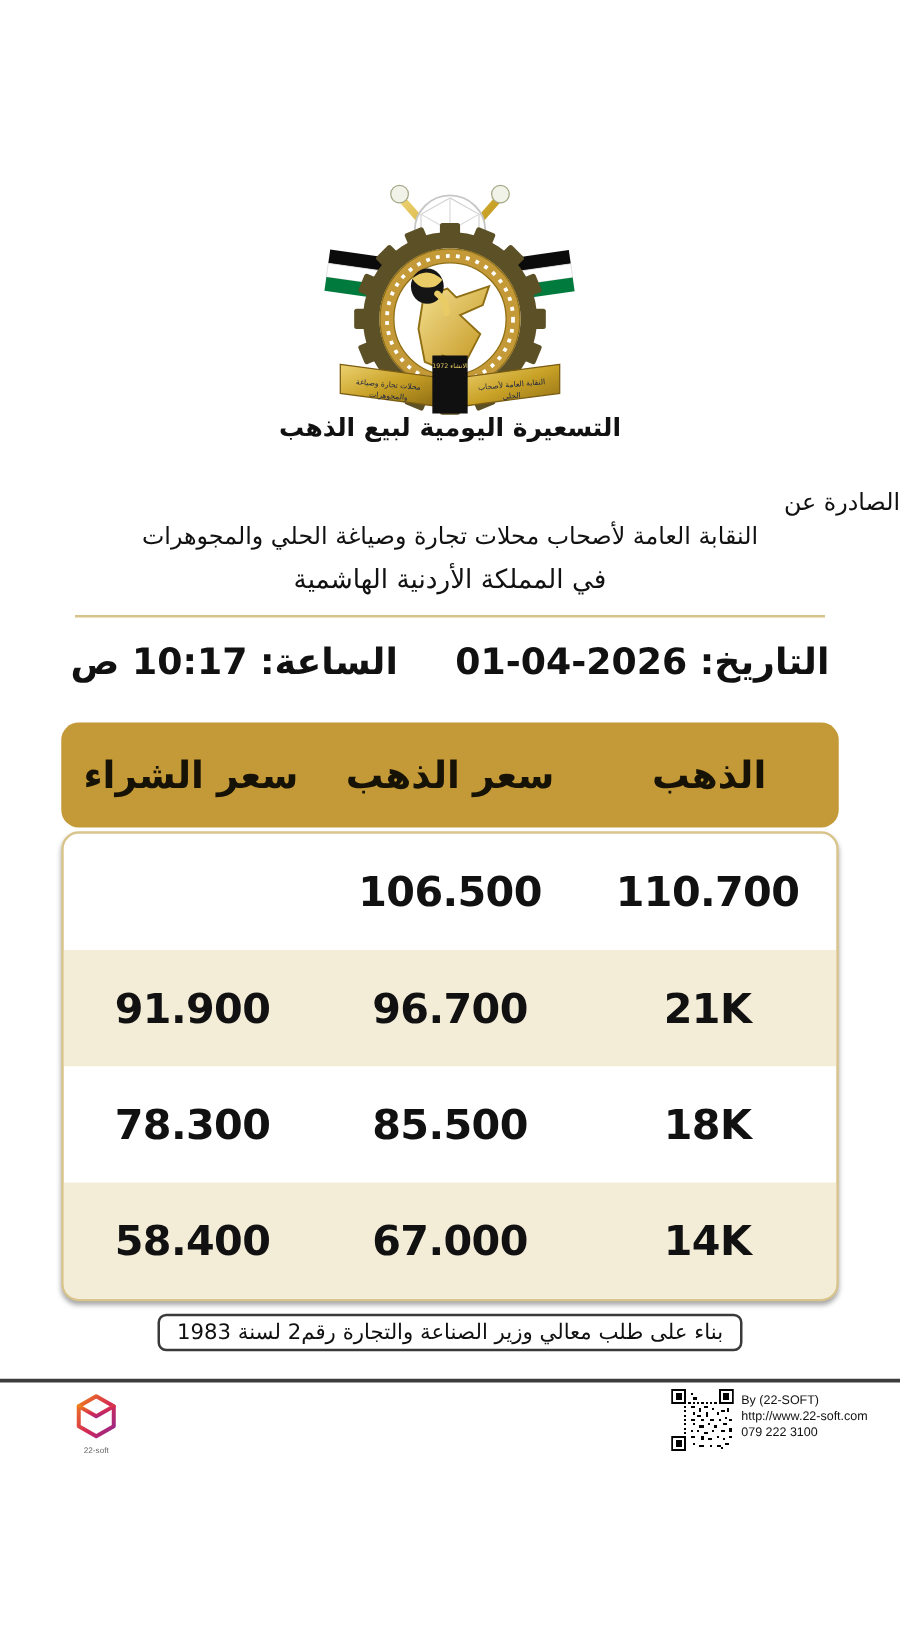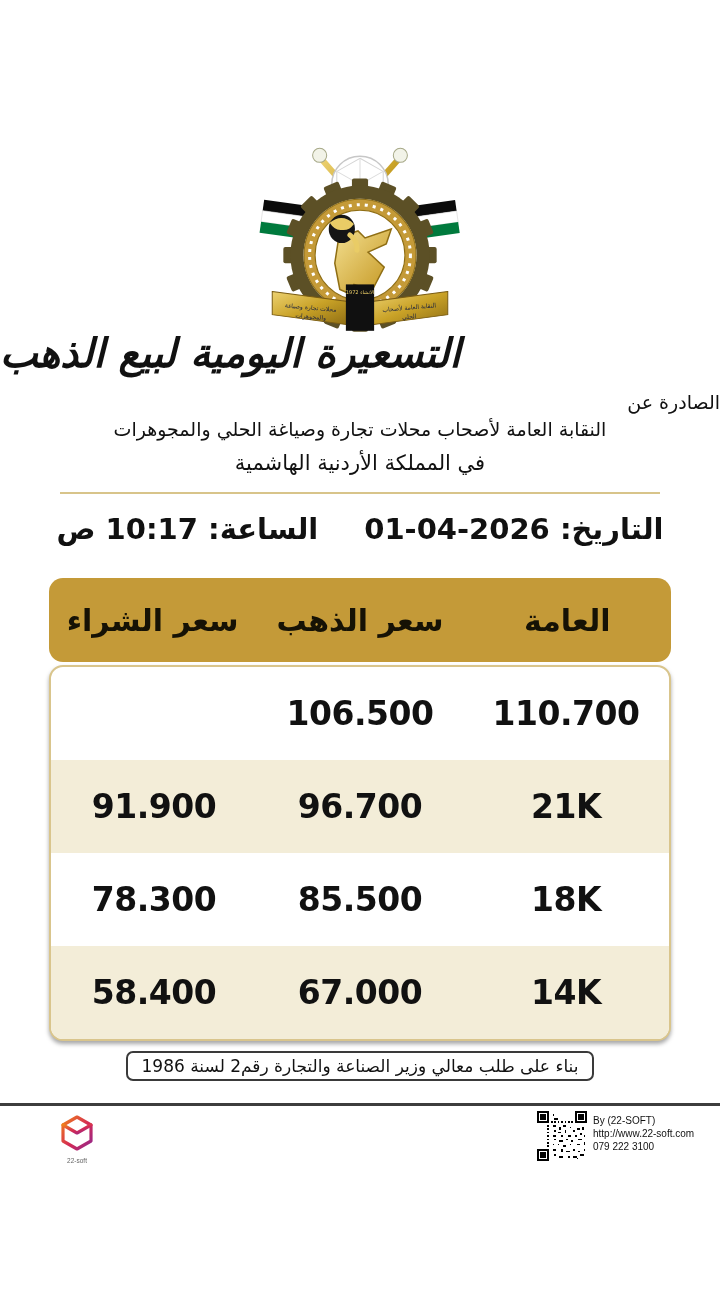--- a/index.html
+++ b/index.html
@@ -4,21 +4,21 @@
 <style>
   html,body{margin:0;padding:0;background:#fff;}
   .page{
     position:relative;width:720px;height:1300px;margin:0 auto;background:#fff;
     font-family:"DejaVu Sans",sans-serif;color:var(--ink,#111);overflow:hidden;
   }
   .abs{position:absolute;}
   
   .emblem{top:142px;left:244px;width:232px;height:192px;}
   
-  .title{top:330px;left:0;width:100%;text-align:left;font-size:40px;font-weight:700;direction:rtl;font-style:italic;}
+  .title{top:330px;left:0;width:100%;text-align:center;font-size:20px;font-weight:700;direction:rtl;}
   .issued{top:391px;left:0;width:100%;text-align:right;font-size:19px;direction:rtl;}
   .assoc{top:418px;left:0;width:100%;text-align:center;font-size:19px;direction:rtl;}
   .kingdom{top:451px;left:0;width:100%;text-align:center;font-size:21px;direction:rtl;}
   .gold-divider{top:492px;left:60px;width:600px;height:2px;background:var(--divider,#D8C48A);}
   
   .datebar{top:512px;left:0;width:100%;display:flex;justify-content:center;gap:46px;
            direction:rtl;font-size:29px;font-weight:700;}
   .datebar bdi{font-family:"DejaVu Sans",sans-serif;}
   
   .ptable{top:578px;left:49px;width:622px;}
@@ -162,21 +162,21 @@
     </span>
     <span>
       <span>الساعة:</span>
       <bdi dir="ltr">10:17</bdi>
       <span>ص</span>
     </span>
   </div>
 
   <div class="abs ptable">
     <div class="thead">
-      <div>العامة</div>
+      <div>الذهب</div>
       <div>سعر الذهب</div>
       <div>سعر الشراء</div>
     </div>
     <div class="tbody">
       <div class="trow">
         <div>110.700</div>
         <div>106.500</div>
       </div>
       <div class="trow alt">
         <div>21K</div>
@@ -190,21 +190,21 @@
       </div>
       <div class="trow alt">
         <div>14K</div>
         <div>67.000</div>
         <div>58.400</div>
       </div>
     </div>
   </div>
 
   <div class="abs notewrap">
-    <span class="note">بناء على طلب معالي وزير الصناعة والتجارة رقم2 لسنة 1986</span>
+    <span class="note">بناء على طلب معالي وزير الصناعة والتجارة رقم2 لسنة 1983</span>
   </div>
 
   <div class="abs footline"></div>
 
   <div class="abs companylogo">
     <svg width="34" height="38" viewBox="0 0 34 38">
       <defs>
         <linearGradient id="gCube" x1="0" y1="0" x2="1" y2="1">
           <stop offset="0" stop-color="#F08019"></stop>
           <stop offset="0.55" stop-color="#D42A55"></stop>

